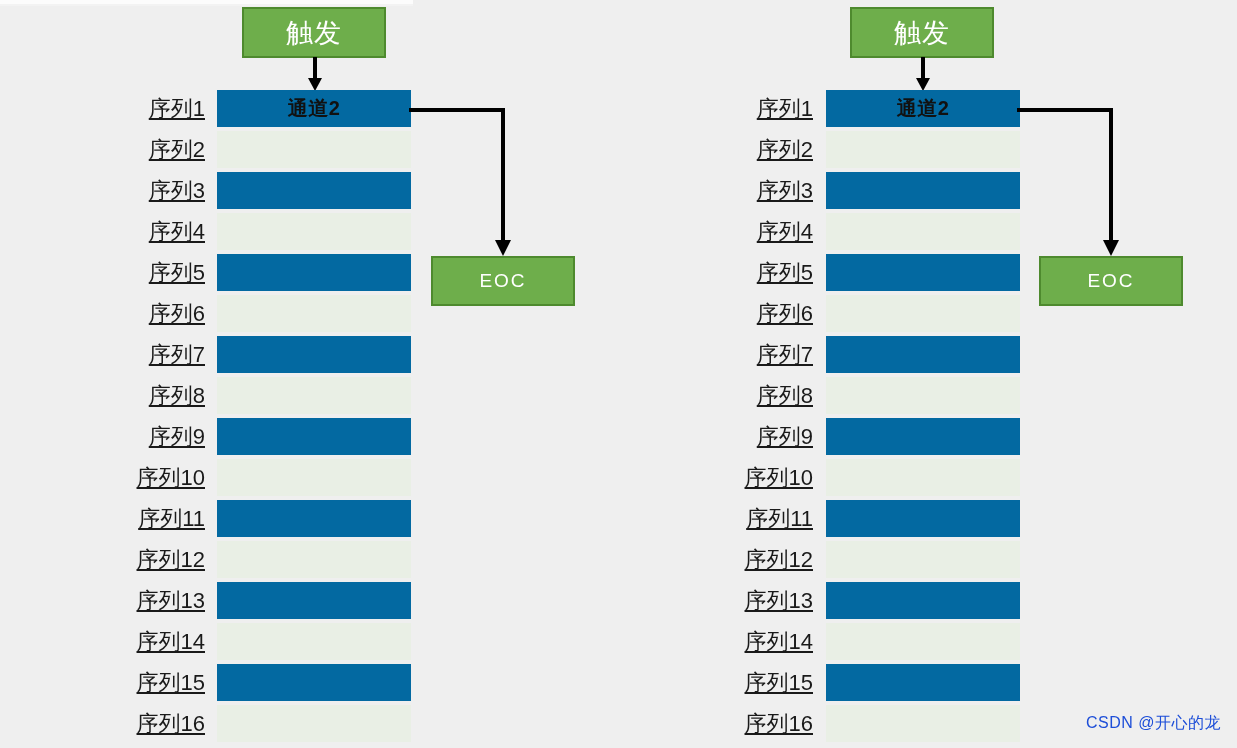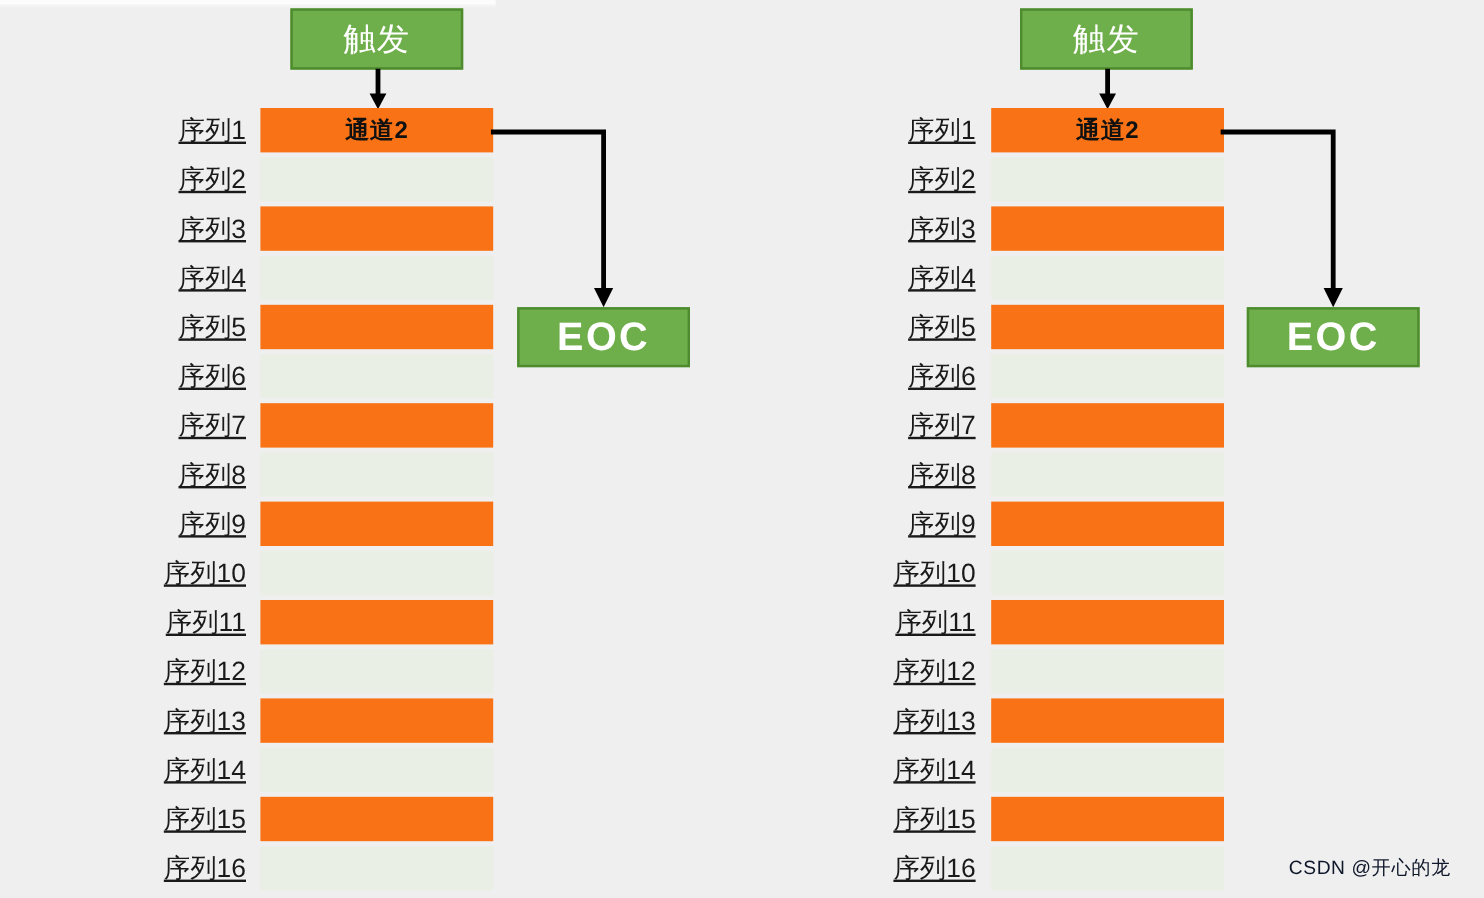--- a/index.html
+++ b/index.html
@@ -53,37 +53,36 @@
     letter-spacing: 1px;
   }
   .trigger-box {
     width: 144px;
     height: 51px;
     font-size: 27px;
   }
   .eoc-box {
     width: 144px;
     height: 50px;
-    font-size: 33px;
+    font-size: 19px;
     letter-spacing: 2px;
-    font-weight: bold;
   }
 
   
   .seq-table {
     position: absolute;
     width: 194px;
   }
   .seq-row {
     position: relative;
     height: 37px;
     margin-bottom: 4px;
     box-sizing: border-box;
   }
-  .seq-row.dark  { background: #f97316; }
+  .seq-row.dark  { background: #0369a1; }
   .seq-row.light { background: #e9efe5; }
   .seq-row .cell-text {
     position: absolute;
     left: 0; right: 0; top: 0; bottom: 0;
     display: flex;
     align-items: center;
     justify-content: center;
     font-size: 20px;
     font-weight: bold;
     color: #111111;
@@ -109,24 +108,24 @@
 
   
   .connector {
     position: absolute;
     pointer-events: none;
   }
 
   
   .watermark {
     position: absolute;
-    right: 28px;
+    right: 16px;
     bottom: 14px;
     font-size: 16px;
-    color: #0f172a;
+    color: #1d4ed8;
     letter-spacing: 0.5px;
     white-space: nowrap;
   }
 </style>
 </head>
 <body>
 
 <div id="canvas">
 
   <div class="top-strip"></div>

